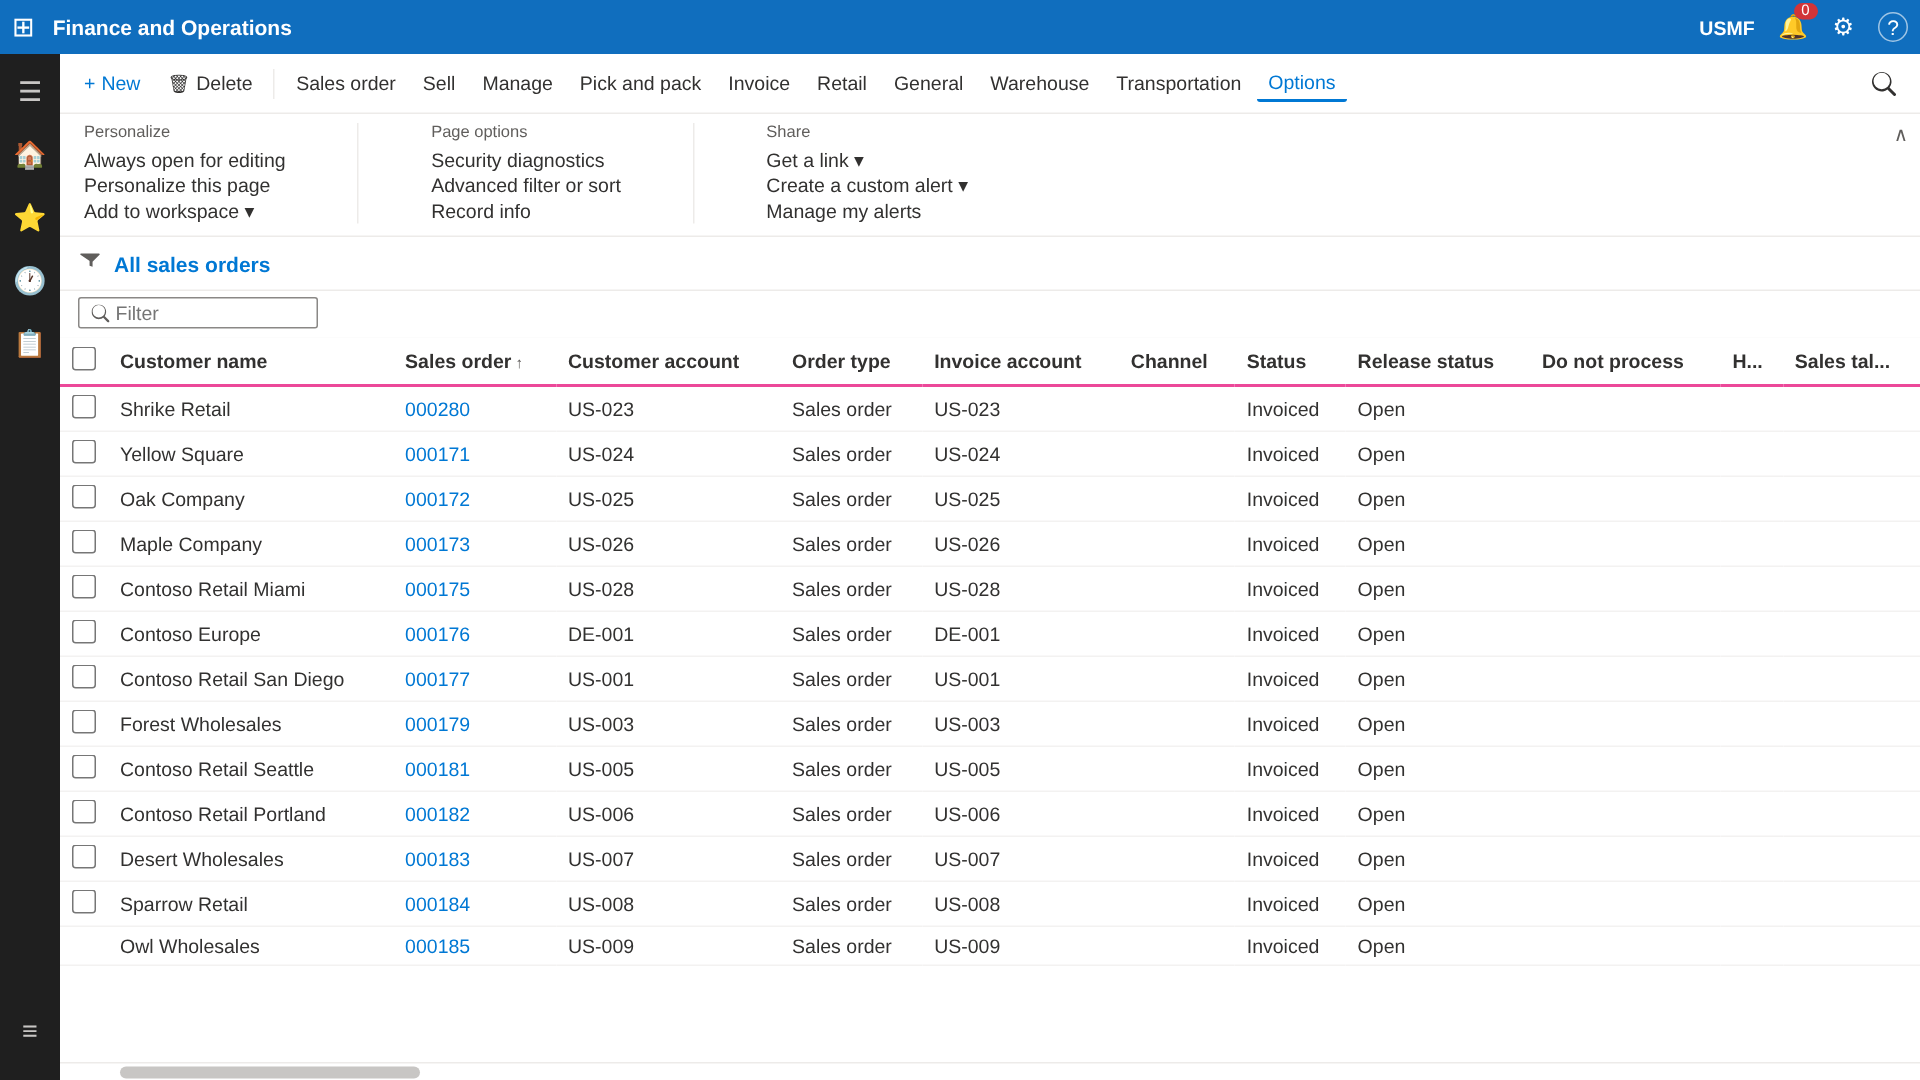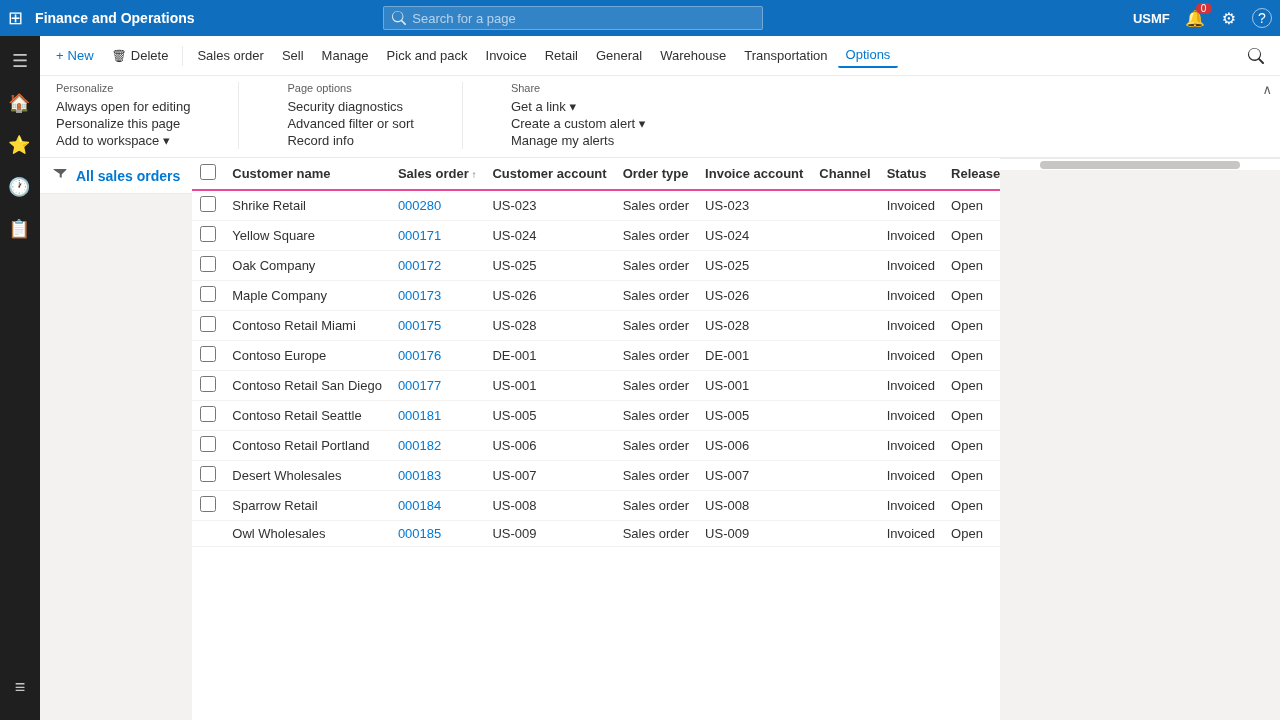--- a/index.html
+++ b/index.html
@@ -94,37 +94,31 @@
     
     .left-nav {
       width: 40px; background: #1f1f1f; display: flex; flex-direction: column; align-items: center;
       padding-top: 8px; gap: 8px; position: fixed; top: 36px; bottom: 0; left: 0; z-index: 10;
     }
     .left-nav-icon { color: #c8c6c4; font-size: 18px; cursor: pointer; padding: 6px; border-radius: 2px; }
     .left-nav-icon.active { color: white; }
 
     .main-content { margin-left: 40px; display: flex; flex-direction: column; height: calc(100vh - 36px); }
 
-    .content-area { display: flex; flex-direction: row; flex: 1; overflow: hidden; }
+    .content-area { display: flex; flex-direction: column; flex: 1; overflow: hidden; }
 
     
     .bottom-scroll { height: 12px; background: white; border-top: 1px solid #edebe9; }
   </style>
 </head>
 <body>
 
 <div class="top-bar">
   <span class="top-bar-logo">⊞</span>
   <span class="top-bar-title">Finance and Operations</span>
-  <div class="top-bar-search">
-    <svg width="14" height="14" viewBox="0 0 16 16" fill="rgba(255,255,255,0.8)">
-      <path d="M11.742 10.344a6.5 6.5 0 1 0-1.397 1.398h-.001c.03.04.062.078.098.115l3.85 3.85a1 1 0 0 0 1.415-1.414l-3.85-3.85a1.007 1.007 0 0 0-.115-.099zm-5.242 1.156a5.5 5.5 0 1 1 0-11 5.5 5.5 0 0 1 0 11z"></path>
-    </svg>
-    <span style="color:rgba(255,255,255,0.75);margin-left:6px;font-size:13px;">Search for a page</span>
-  </div>
   <div class="top-bar-right">
     <span class="username">USMF</span>
     <span class="icon-btn" style="position:relative;">
       🔔
       <span class="badge">0</span>
     </span>
     <span class="icon-btn">⚙</span>
     <span class="icon-btn" style="font-size:14px;border:1px solid rgba(255,255,255,0.6);border-radius:50%;width:20px;height:20px;display:flex;align-items:center;justify-content:center;">?</span>
   </div>
 </div>
@@ -222,20 +216,28 @@
 
     <div class="page-header">
       <svg width="16" height="16" viewBox="0 0 16 16" fill="#605e5c">
         <path d="M1.5 1.5A.5.5 0 0 1 2 1h12a.5.5 0 0 1 .354.854l-4.5 4.5a.5.5 0 0 0-.146.353v3.146l-2-.667V6.207a.5.5 0 0 0-.146-.353L1.646 1.854A.5.5 0 0 1 1.5 1.5z"></path>
       </svg>
       <span class="page-title">
         <span>All </span><span style="color:#0078d4;">sales orders</span>
       </span>
     </div>
 
+    <div class="filter-bar">
+      <div class="filter-input">
+        <svg width="12" height="12" viewBox="0 0 16 16" fill="#605e5c">
+          <path d="M11.742 10.344a6.5 6.5 0 1 0-1.397 1.398c.03.04.062.078.098.115l3.85 3.85a1 1 0 0 0 1.415-1.414l-3.85-3.85a1.007 1.007 0 0 0-.115-.099zm-5.242 1.156a5.5 5.5 0 1 1 0-11 5.5 5.5 0 0 1 0 11z"></path>
+        </svg>
+        <input type="text" placeholder="Filter" style="border: none; outline: none; font-size: 13px; width: 120px; margin-left: 4px;">
+      </div>
+    </div>
 
     <div class="table-wrapper">
       <table>
         <thead>
           <tr>
             <th class="check-col">
               <input type="checkbox" class="row-checkbox" style="">
             </th>
             <th>Customer name</th>
             <th class="sortable">Sales order</th>
@@ -360,20 +362,36 @@
     <td>Invoiced</td>
     <td>Open</td>
     <td></td>
     <td></td>
     <td></td>
   </tr>
             <tr>
     <td class="check-col">
       <input type="checkbox" class="row-checkbox" style="">
     </td>
+    <td>Forest Wholesales</td>
+    <td class="link">000179</td>
+    <td>US-003</td>
+    <td>Sales order</td>
+    <td>US-003</td>
+    <td></td>
+    <td>Invoiced</td>
+    <td>Open</td>
+    <td></td>
+    <td></td>
+    <td></td>
+  </tr>
+            <tr>
+    <td class="check-col">
+      <input type="checkbox" class="row-checkbox" style="">
+    </td>
     <td>Contoso Retail Seattle</td>
     <td class="link">000181</td>
     <td>US-005</td>
     <td>Sales order</td>
     <td>US-005</td>
     <td></td>
     <td>Invoiced</td>
     <td>Open</td>
     <td></td>
     <td></td>

